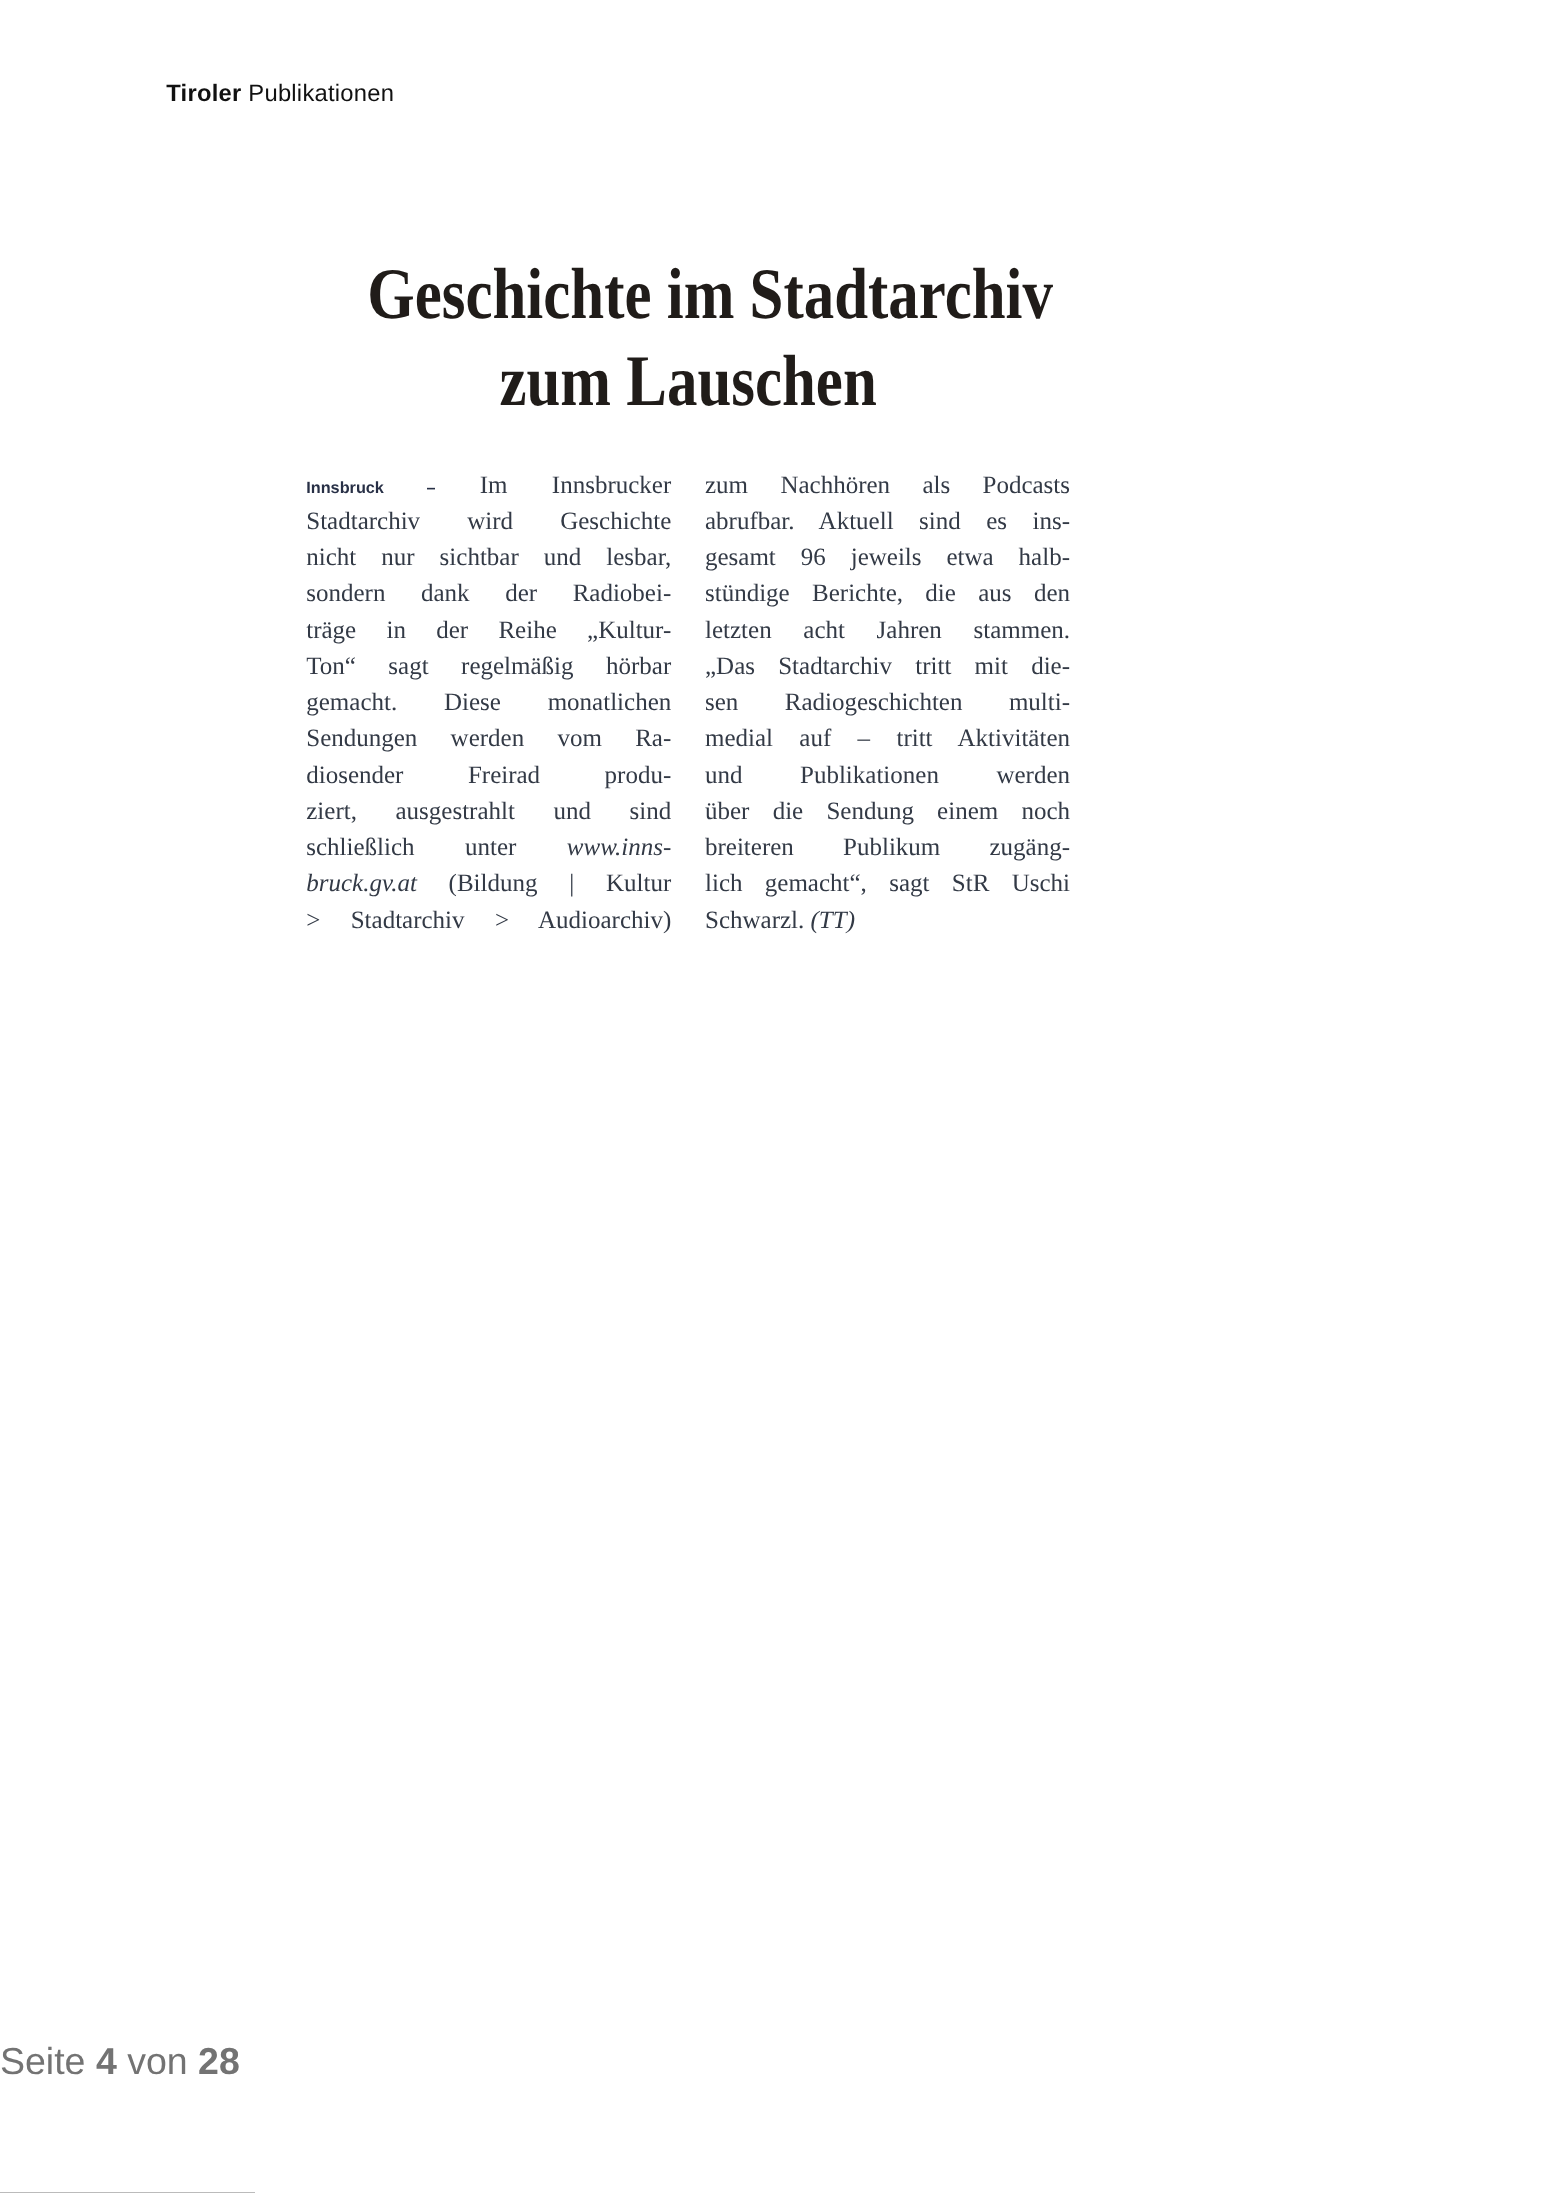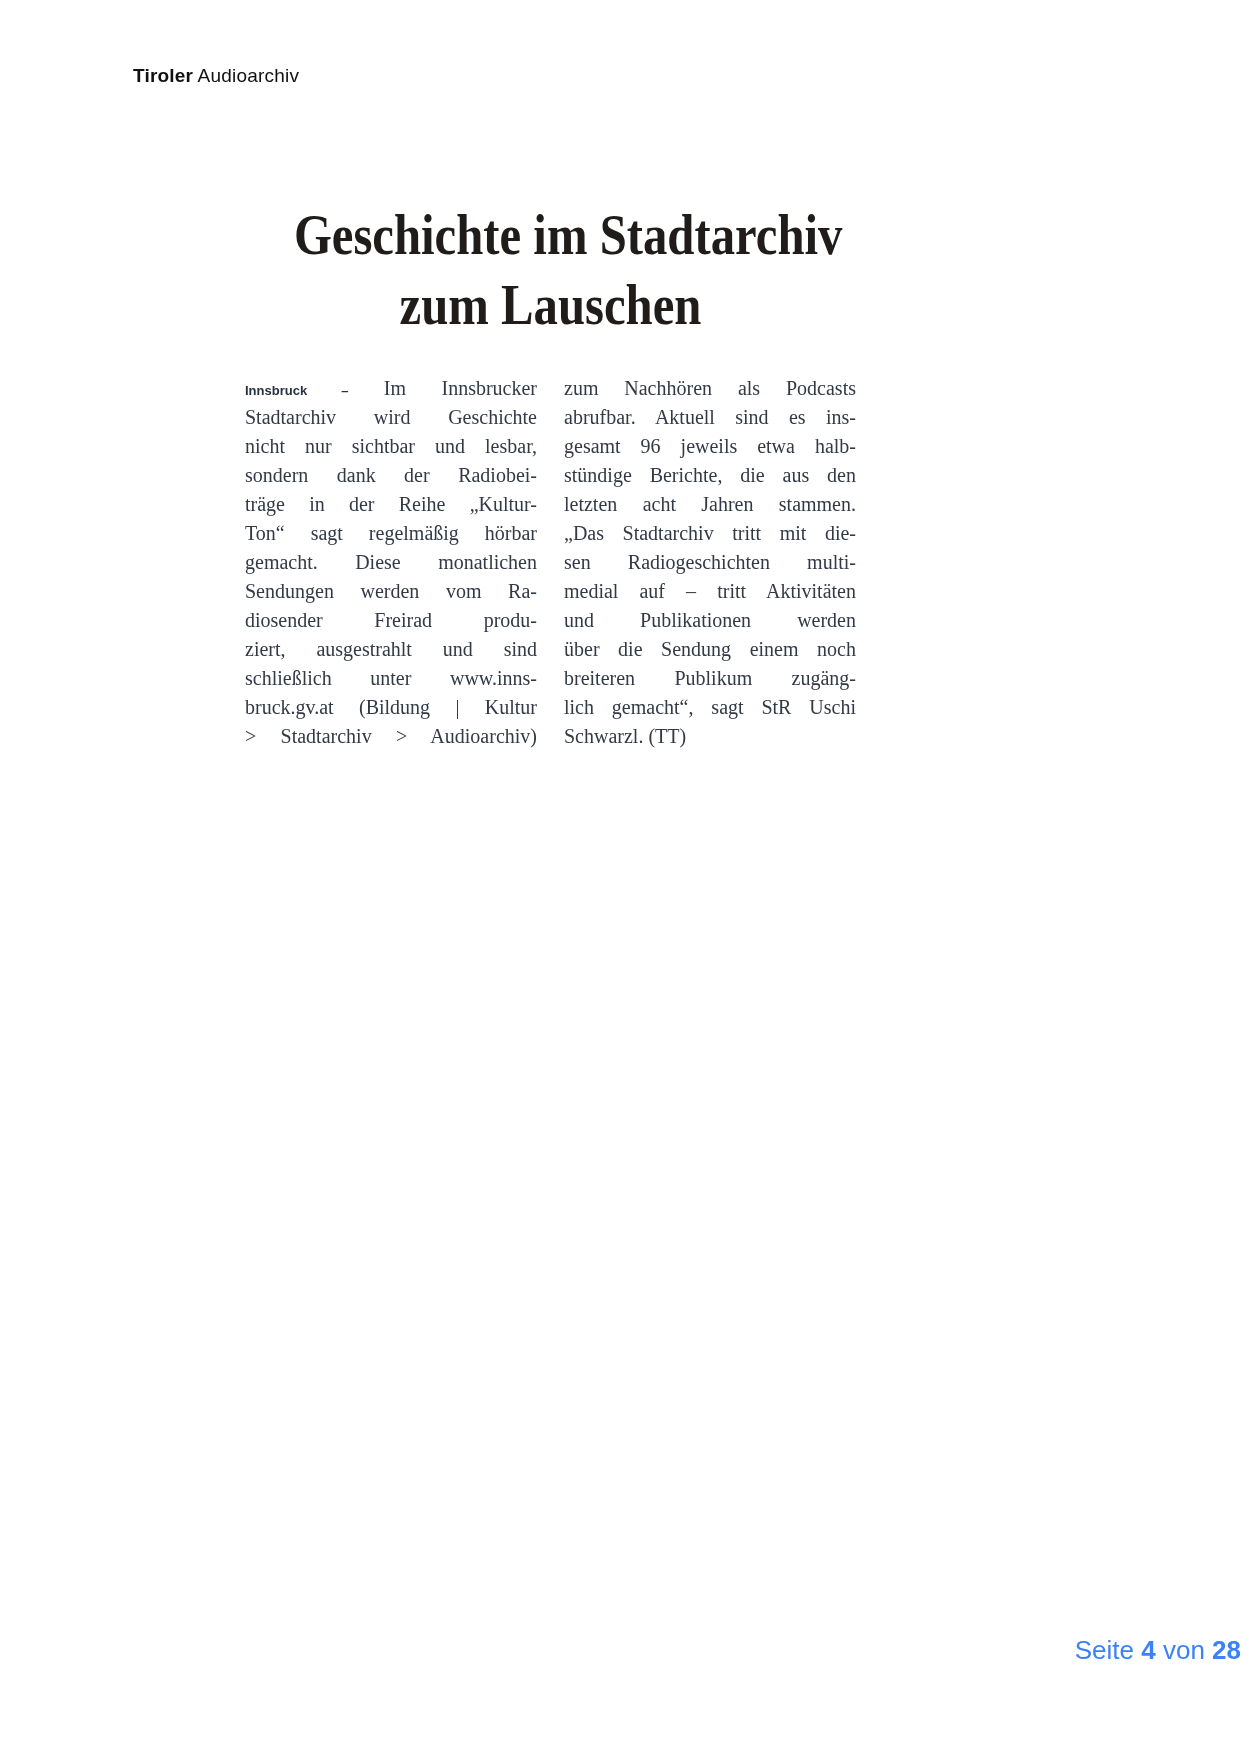--- a/index.html
+++ b/index.html
@@ -50,35 +50,35 @@
     text-align-last:justify;
     height:29px;overflow:hidden;
   }
   .line.para-end{text-align-last:left;}
   .seg-b{
     font-weight:bold;
     font-family:"Liberation Sans",sans-serif;
     font-size:13px;
     color:#283046;
   }
-  .seg-i{}
+  .seg-i{font-style:italic;}
   
   .doc-footer{
     position:absolute;left:0;right:0;top:1636px;
-    text-align:right;
-    font-size:26px;line-height:28px;color:#3b82f6;
+    text-align:left;
+    font-size:30px;line-height:28px;color:#737373;
   }
   .doc-footer .b{font-weight:bold;}
 </style>
 </head>
 <body>
 
 <div class="page">
 
-  <div class="doc-header"><span class="b">Tiroler</span><span> Audioarchiv</span></div>
+  <div class="doc-header"><span class="b">Tiroler</span><span> Publikationen</span></div>
 
 
   <div class="clipping">
     <div class="headline">
       <div>Geschichte im Stadtarchiv</div>
       <div>zum Lauschen</div>
     </div>
     <div class="columns">
       <div class="col" id="col-0">
           <div class="line"><span class="seg-b">Innsbruck –</span><span> Im Innsbrucker</span></div>

